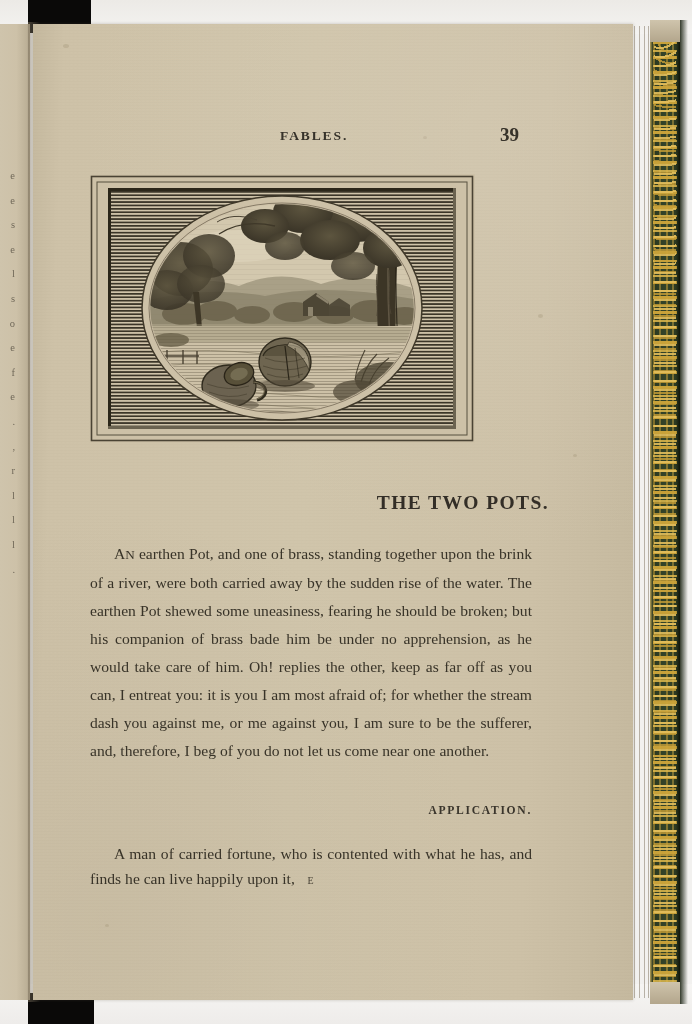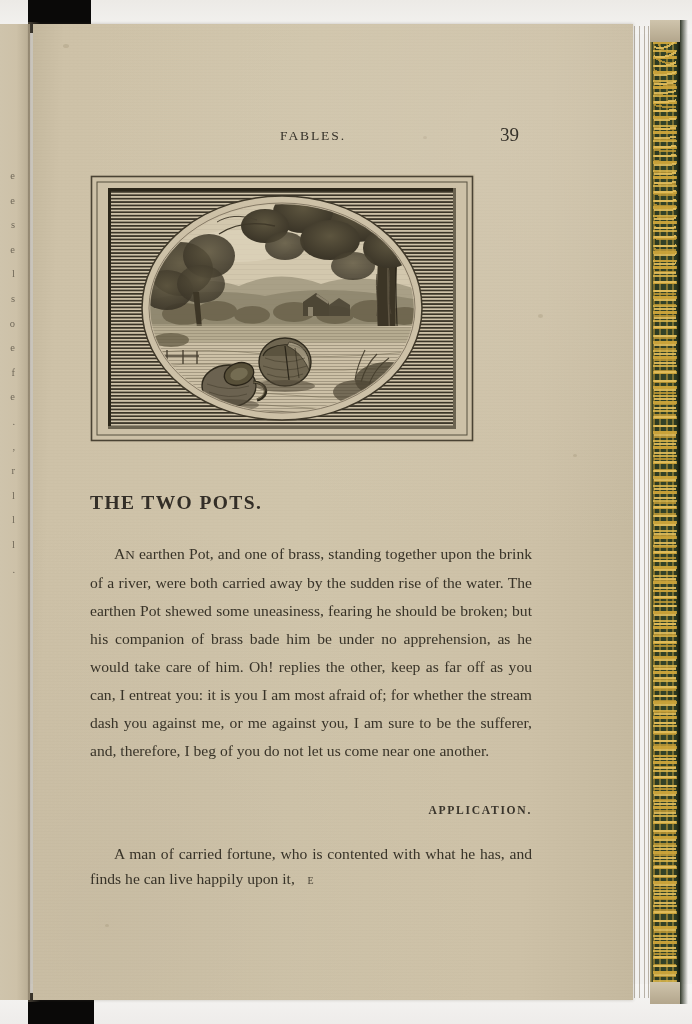--- a/index.html
+++ b/index.html
@@ -93,20 +93,21 @@
     left: 57px; top: 104px;
     width: 442px;
     color: #332f28;
   }
 
   
   #runhead {
     position: relative;
     height: 22px;
     margin-bottom: 10px;
+    font-weight: bold;
   }
   #runhead-title {
     position: absolute; left: 190px; top: 0;
     font-size: 13.5px;
     letter-spacing: 1.9px;
     font-variant: small-caps;
     color: #36322a;
   }
   #runhead-folio {
     position: absolute; right: 13px; top: -4px;
@@ -117,23 +118,23 @@
 
   
   #plate {
     position: absolute; left: 56px; top: 150px;
     width: 386px; height: 269px;
   }
   #plate svg { display: block; width: 386px; height: 269px; }
 
   
   #fable-title {
-    position: absolute; left: 57px; top: 455px;
-    width: 442px;
-    text-align: left;
+    position: absolute; left: 74px; top: 455px;
+    width: 442px;
+    text-align: right;
     font-size: 19.5px;
     letter-spacing: 1.4px;
     color: #332e27;
   }
   #fable-body {
     position: absolute; left: 57px; top: 500px;
     width: 442px;
     font-size: 15.6px;
     line-height: 28px;
     text-align: justify;

